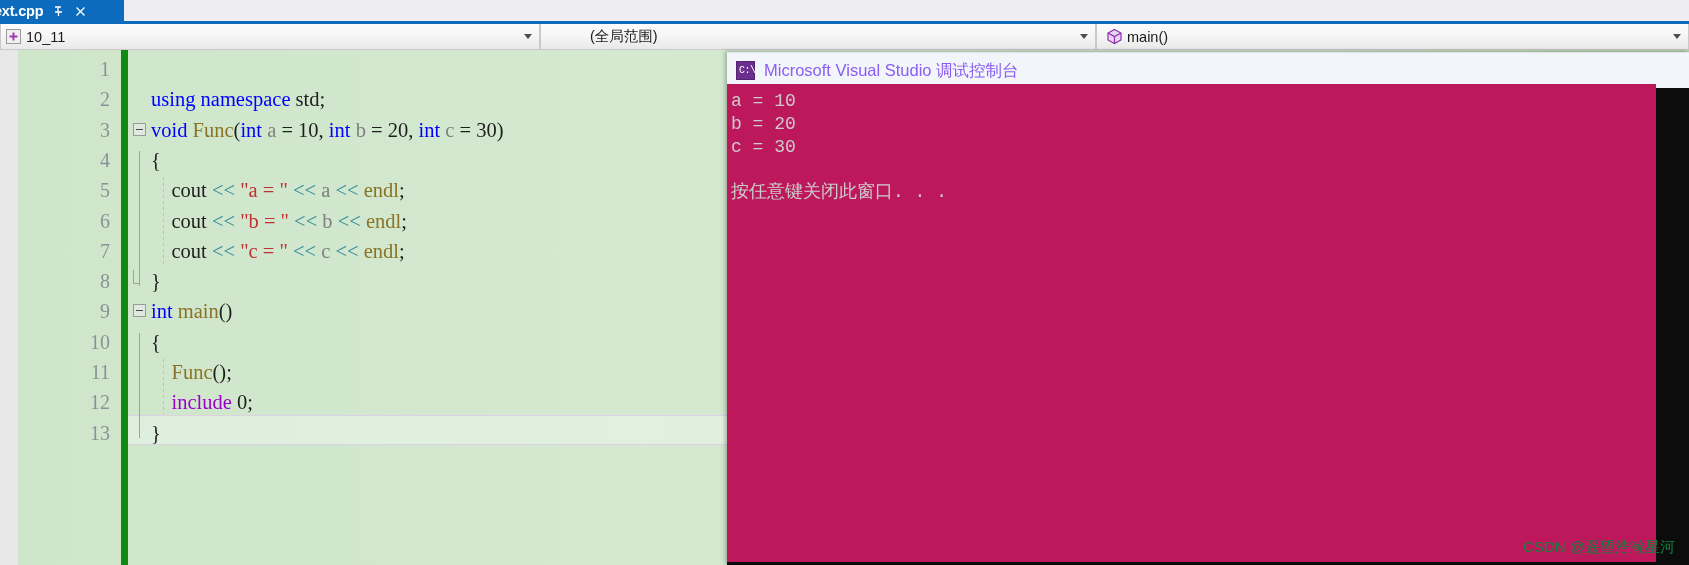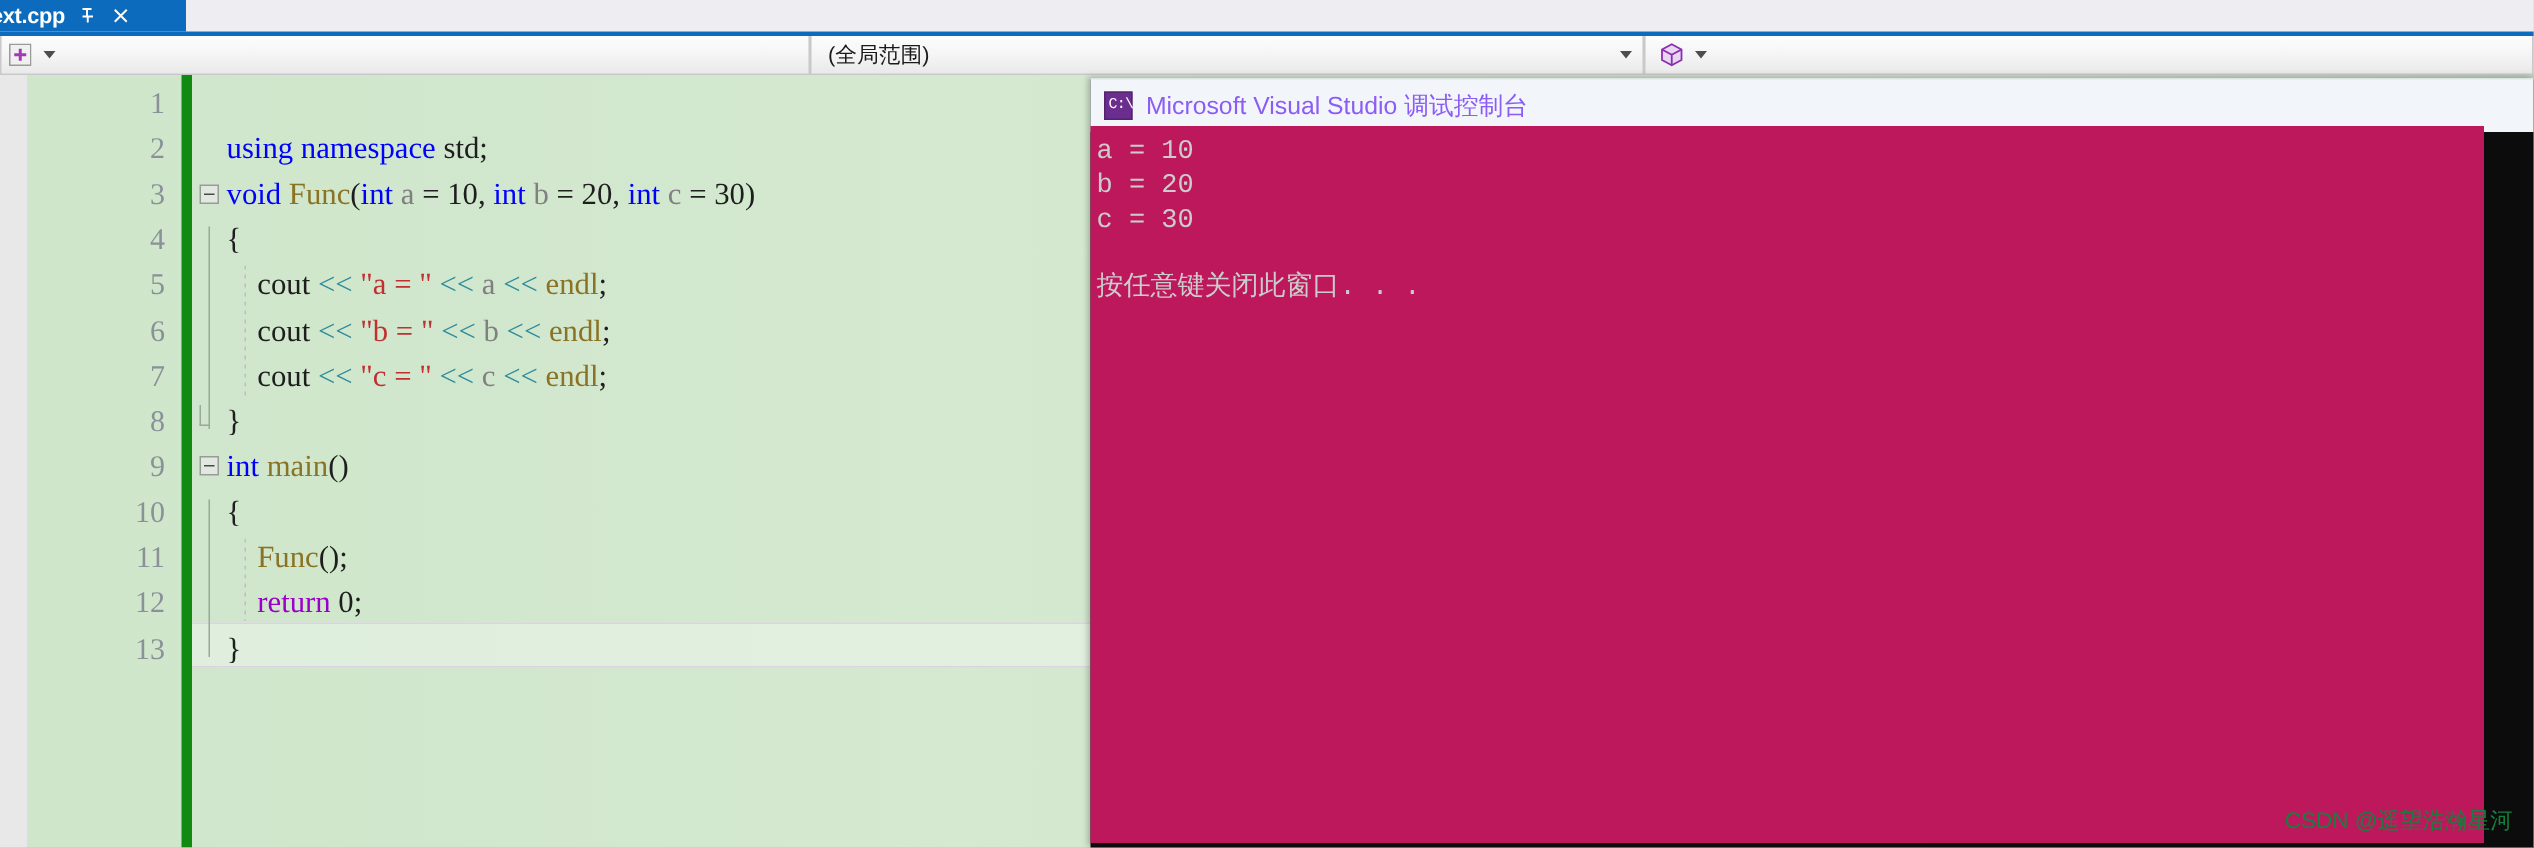--- a/index.html
+++ b/index.html
@@ -58,21 +58,21 @@
   .nav-combo {
     position: relative;
     background: linear-gradient(to bottom, #fcfcfc 0%, #f6f6f6 45%, #e9e9e9 100%);
     border: 1px solid #c9c9c9;
     border-top: none;
     box-sizing: border-box;
     display: flex; align-items: center;
     height: 26px;
   }
   .nav-combo.c1 { width: 540px; }
-  .nav-combo.c2 { width: 556px; }
+  .nav-combo.c2 { width: 556px; padding-left: 38px; }
   .nav-combo.c3 { width: 593px; }
   .combo-icon {
     width: 18px; height: 18px; margin-left: 3px;
     display: flex; align-items: center; justify-content: center;
     flex: 0 0 auto;
   }
   .combo-label {
     font-size: 14.5px;
     color: #1a1a1a;
     font-family: "Liberation Sans", sans-serif;
@@ -249,35 +249,37 @@
 
 <div id="navbar">
 
   <div class="nav-combo c1">
     <span class="combo-icon">
       <svg width="15" height="15" viewBox="0 0 15 15">
         <rect x="0.5" y="0.5" width="14" height="14" fill="#f0f0f0" stroke="#9a9a9a"></rect>
         <path d="M7.5 3.5 V11.5 M3.5 7.5 H11.5" stroke="#a23ab5" stroke-width="2" fill="none"></path>
       </svg>
     </span>
+    <span class="combo-label">10_11</span>
     <span class="combo-arrow"></span>
   </div>
 
   <div class="nav-combo c2">
     <span class="combo-label" style="margin-left:11px;">(全局范围)</span>
     <span class="combo-arrow"></span>
   </div>
 
   <div class="nav-combo c3">
     <span class="combo-icon" style="margin-left:8px;">
       <svg width="17" height="17" viewBox="0 0 17 17">
         <path d="M8.5 1.5 L15 5 L15 12 L8.5 15.5 L2 12 L2 5 Z" fill="#e8d6f2" stroke="#8b2fb0" stroke-width="1.2"></path>
         <path d="M2 5 L8.5 8.5 L15 5 M8.5 8.5 L8.5 15.5" stroke="#8b2fb0" stroke-width="1.2" fill="none"></path>
       </svg>
     </span>
+    <span class="combo-label">main()</span>
     <span class="combo-arrow"></span>
   </div>
 
 </div>
 
 <div id="editor">
   <div id="gutter-outer"></div>
   <div id="linenums">
       <div class="lnum" style="top: 4px;">1</div>
       <div class="lnum" style="top: 34.3px;">2</div>
@@ -299,21 +301,21 @@
       <div class="cline" style="top: 34.3px; left: 23px;"><span class="k-blue">using</span><span class="k-black"> </span><span class="k-blue">namespace</span><span class="k-black"> std;</span></div>
       <div class="cline" style="top: 64.6px; left: 23px;"><span class="k-blue">void</span><span class="k-black"> </span><span class="k-olive">Func</span><span class="k-black">(</span><span class="k-blue">int</span><span class="k-black"> </span><span class="k-gray">a</span><span class="k-black"> = 10, </span><span class="k-blue">int</span><span class="k-black"> </span><span class="k-gray">b</span><span class="k-black"> = 20, </span><span class="k-blue">int</span><span class="k-black"> </span><span class="k-gray">c</span><span class="k-black"> = 30)</span></div>
       <div class="cline" style="top: 94.9px; left: 23px;"><span class="k-black">{</span></div>
       <div class="cline" style="top: 125.2px; left: 23px;"><span class="k-black">    cout </span><span class="k-teal">&lt;&lt;</span><span class="k-black"> </span><span class="k-darkred">"a = "</span><span class="k-black"> </span><span class="k-teal">&lt;&lt;</span><span class="k-black"> </span><span class="k-gray">a</span><span class="k-black"> </span><span class="k-teal">&lt;&lt;</span><span class="k-black"> </span><span class="k-olive">endl</span><span class="k-black">;</span></div>
       <div class="cline" style="top: 155.5px; left: 23px;"><span class="k-black">    cout </span><span class="k-teal">&lt;&lt;</span><span class="k-black"> </span><span class="k-darkred">"b = "</span><span class="k-black"> </span><span class="k-teal">&lt;&lt;</span><span class="k-black"> </span><span class="k-gray">b</span><span class="k-black"> </span><span class="k-teal">&lt;&lt;</span><span class="k-black"> </span><span class="k-olive">endl</span><span class="k-black">;</span></div>
       <div class="cline" style="top: 185.8px; left: 23px;"><span class="k-black">    cout </span><span class="k-teal">&lt;&lt;</span><span class="k-black"> </span><span class="k-darkred">"c = "</span><span class="k-black"> </span><span class="k-teal">&lt;&lt;</span><span class="k-black"> </span><span class="k-gray">c</span><span class="k-black"> </span><span class="k-teal">&lt;&lt;</span><span class="k-black"> </span><span class="k-olive">endl</span><span class="k-black">;</span></div>
       <div class="cline" style="top: 216.1px; left: 23px;"><span class="k-black">}</span></div>
       <div class="cline" style="top: 246.4px; left: 23px;"><span class="k-blue">int</span><span class="k-black"> </span><span class="k-olive">main</span><span class="k-black">()</span></div>
       <div class="cline" style="top: 276.7px; left: 23px;"><span class="k-black">{</span></div>
       <div class="cline" style="top: 307px; left: 23px;"><span class="k-black">    </span><span class="k-olive">Func</span><span class="k-black">();</span></div>
-      <div class="cline" style="top: 337.3px; left: 23px;"><span class="k-black">    </span><span class="k-purple">return</span><span class="k-black"> 0;</span></div>
+      <div class="cline" style="top: 337.3px; left: 23px;"><span class="k-black">    </span><span class="k-purple">include</span><span class="k-black"> 0;</span></div>
       <div class="cline" style="top: 367.6px; left: 23px;"><span class="k-black">}</span></div>
     </div>
 <div class="foldbox" style="left: 133px; top: 72.6px;"></div>
     <div class="foldbox" style="left: 133px; top: 254.4px;"></div>
     <div class="guide-solid" style="left: 139px; top: 100.9px; height: 135.2px;"></div>
     <div class="guide-dot" style="left: 163px; top: 127.2px; height: 86.9px;"></div>
     <div class="guide-solid" style="left: 139px; top: 282.7px; height: 104.9px;"></div>
     <div class="guide-dot" style="left: 163px; top: 309px; height: 54.6px;"></div>
     <div class="guide-corner" style="left: 133px; top: 220.1px; width: 6px; height: 13px;"></div>
   </div>

